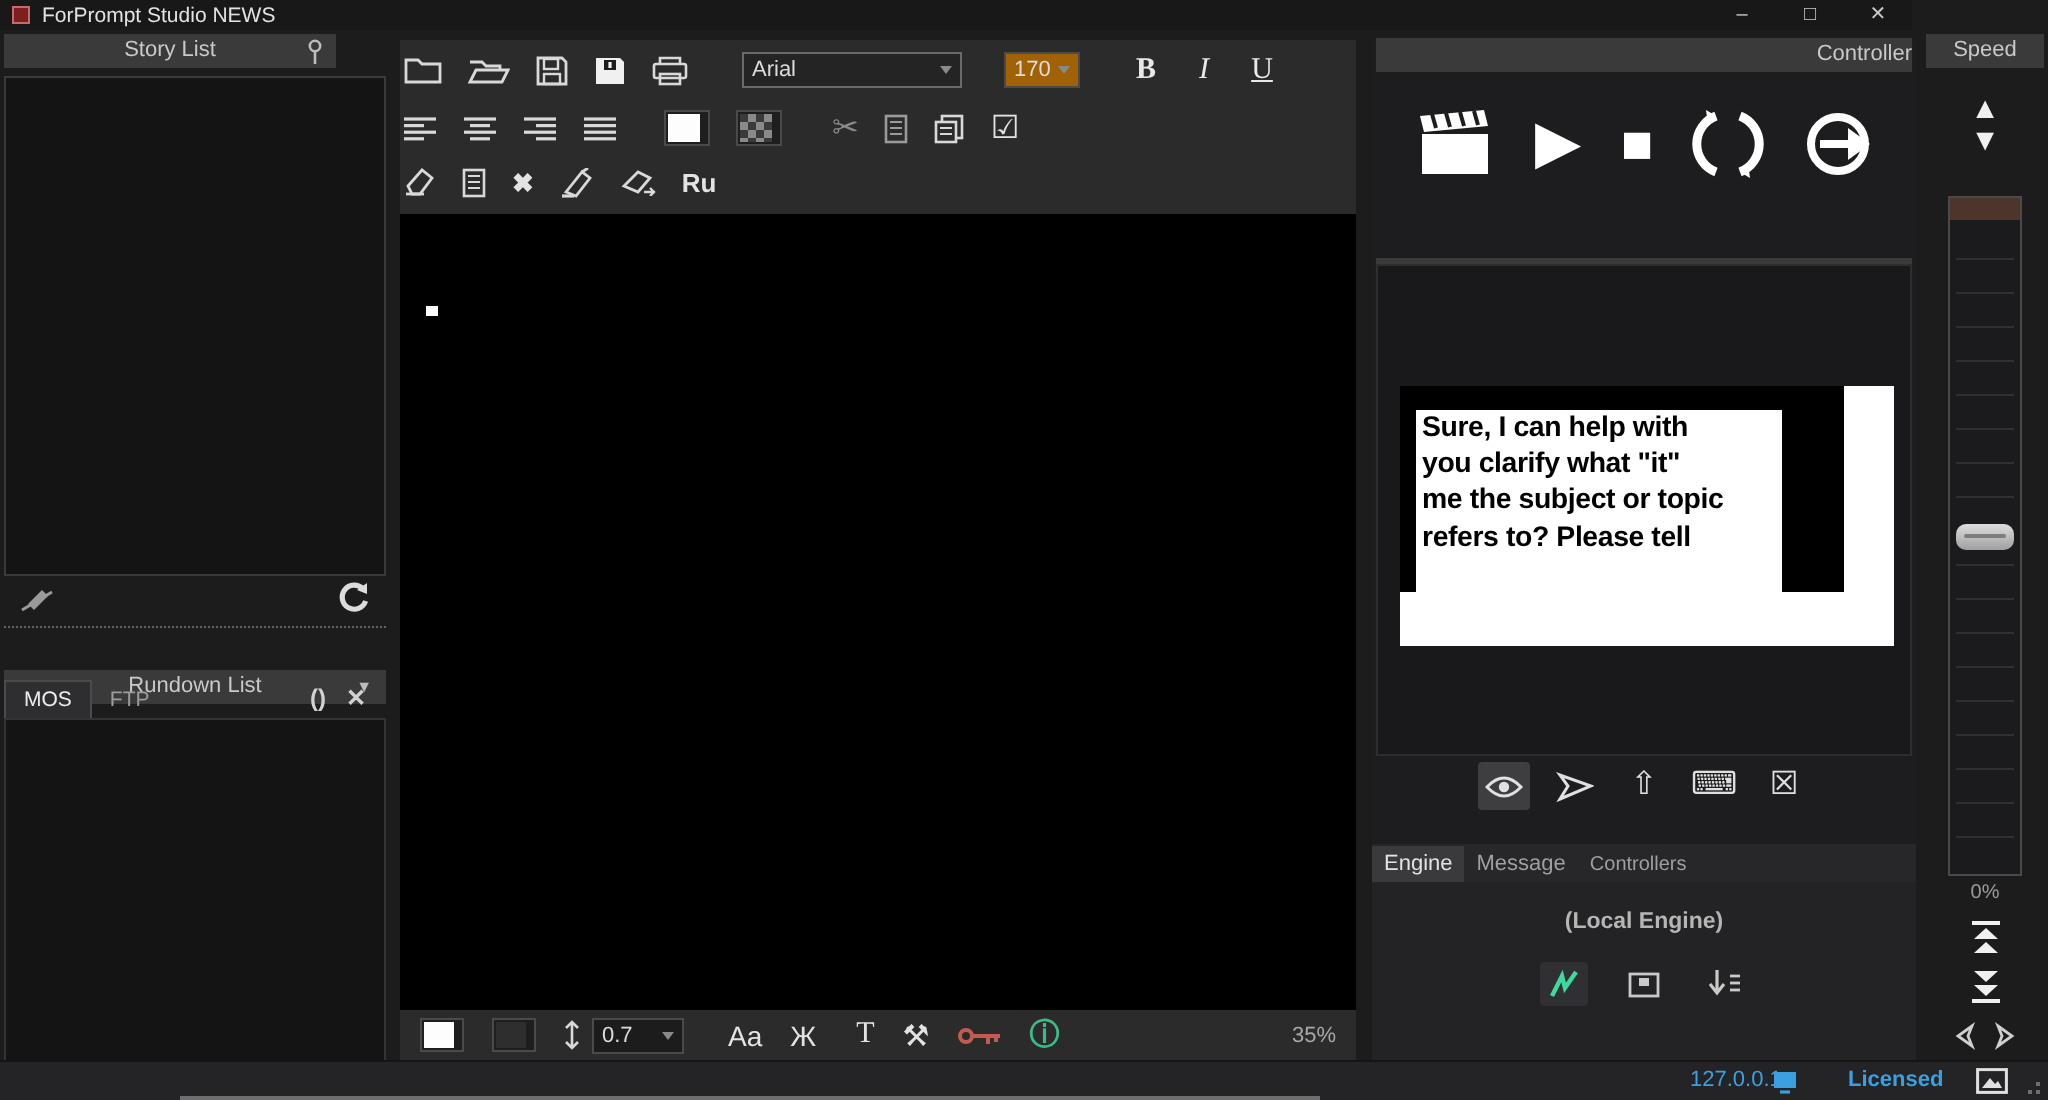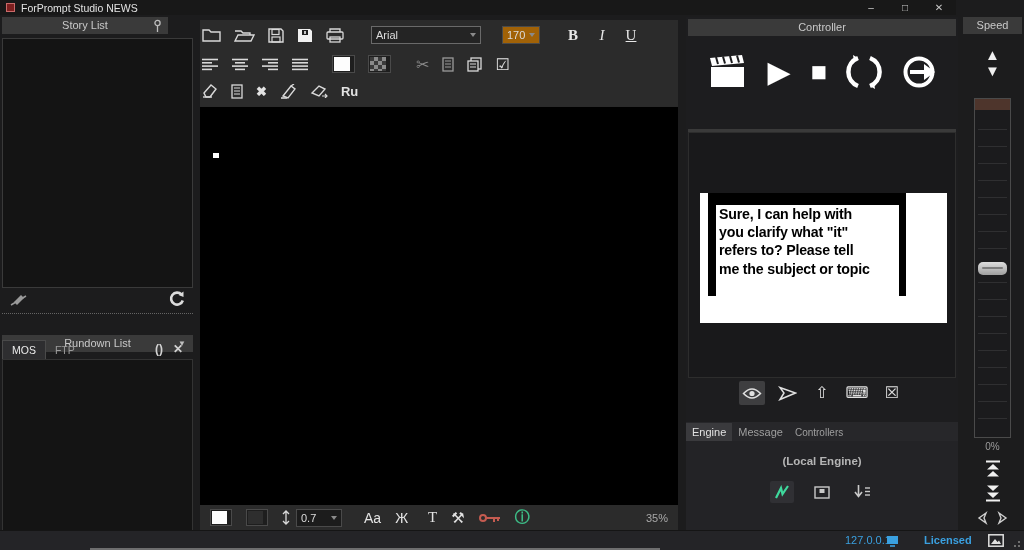--- a/index.html
+++ b/index.html
@@ -51,27 +51,27 @@
   #editor{left:0;top:86px;width:478px;height:399px;background:#000;border-top:1px solid #2a2a2a;box-sizing:border-box;}
   #cursor-block{left:13px;top:46px;width:6px;height:5px;background:#fff;}
   #bottom-bar{left:0;top:485px;width:478px;height:25px;background:#2b2b2b;display:flex;align-items:center;gap:14px;padding:0 10px;box-sizing:border-box;}
   #zoom-level{margin-left:auto;font-size:11px;color:#a8a8a8;}
   #spacing-combo{width:36px;}
   .key-icon{color:#c45b50;}
   .info-glyph{color:#3dbb86;font-size:15px;font-weight:bold;}
 
   
   #right-panel{left:686px;top:17px;width:272px;height:513px;background:#1d1d1f;}
-  #controller-header{left:2px;top:2px;width:268px;}
+  #controller-header{left:2px;top:2px;width:268px;text-align:right;}
   #transport{left:0;top:26px;width:272px;height:58px;display:flex;align-items:center;justify-content:space-evenly;}
   .transport-glyph{font-size:30px;color:#fff;line-height:1;}
   #tp-header{left:2px;top:95px;width:268px;}
   #preview{left:2px;top:115px;width:268px;height:246px;background:#19191b;border:1px solid #2d2d2d;box-sizing:border-box;}
   #tp-screen{left:11px;top:60px;width:247px;height:130px;background:#fff;}
-  #tp-black{left:8px;top:0;width:198px;height:103px;background:#000;}
+  #tp-black{left:0;top:0;width:222px;height:103px;background:#000;}
   #tp-textbox{left:8px;top:12px;width:183px;height:91px;background:#fff;overflow:hidden;}
   .tp-line{font-weight:bold;font-size:14.2px;line-height:18.2px;color:#000;white-space:nowrap;padding-left:3px;letter-spacing:-0.2px;}
   #tp-buttons{left:0;top:363px;width:272px;height:26px;display:flex;align-items:center;justify-content:center;gap:9px;}
   .tpbtn{width:26px;height:24px;display:flex;align-items:center;justify-content:center;}
   .tpbtn.active{background:#3e3e40;border-radius:2px;}
   .tpbtn .uglyph{font-size:16px;color:#e0e0e0;line-height:1;}
   #engine-tabs{left:0;top:405px;width:272px;height:19px;background:#27272a;display:flex;align-items:flex-end;}
   .etab{font-size:11px;color:#9f9f9f;padding:3px 6px;}
   .etab.active{background:#3a3a3d;color:#e2e2e2;}
   .etab.small{font-size:10px;}
@@ -391,22 +391,22 @@
   <div id="tp-header" class="abs hdr">
     <span>Teleprompter Screen</span>
   </div>
 
   <div id="preview" class="abs">
     <div id="tp-screen" class="abs">
       <div id="tp-black" class="abs">
         <div id="tp-textbox" class="abs">
           <div class="tp-line">Sure, I can help with</div>
           <div class="tp-line">you clarify what "it"</div>
+          <div class="tp-line">me the subject or topic</div>
           <div class="tp-line">refers to? Please tell</div>
-          <div class="tp-line">me the subject or topic</div>
         </div>
       </div>
     </div>
   </div>
 
   <div id="tp-buttons" class="abs">
     <div class="tpbtn active">
       <svg width="20" height="13" viewBox="0 0 20 13">
           <path d="M1.5 6.5 Q10 -2.5 18.5 6.5 Q10 15.5 1.5 6.5 Z" fill="none" stroke="#e0e0e0" stroke-width="1.5"></path>
           <circle cx="10" cy="6.5" r="2.6" fill="#e0e0e0"></circle>

